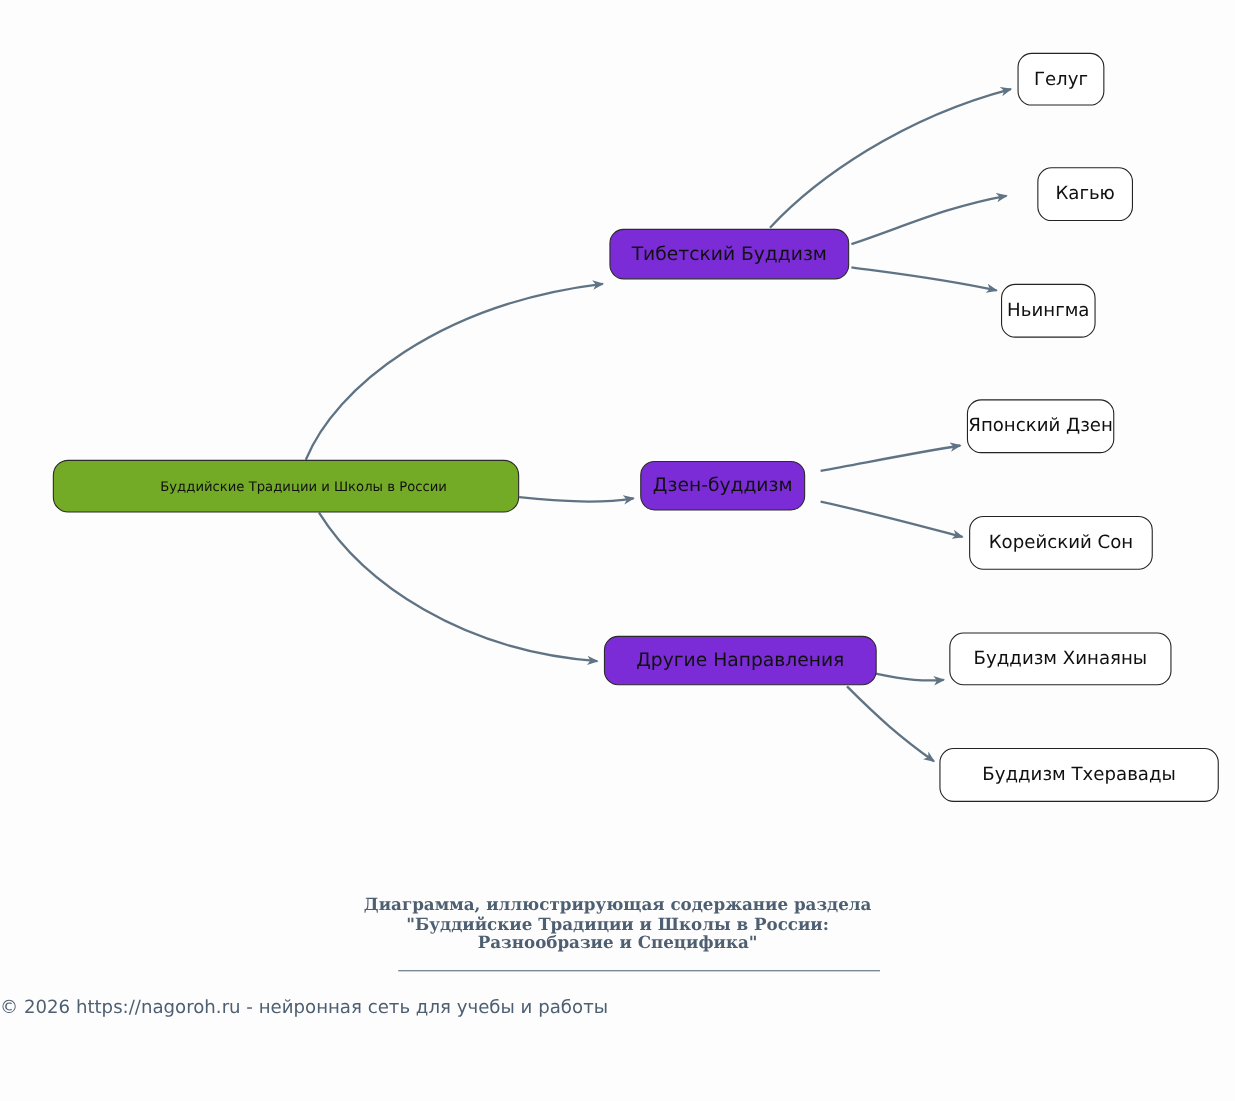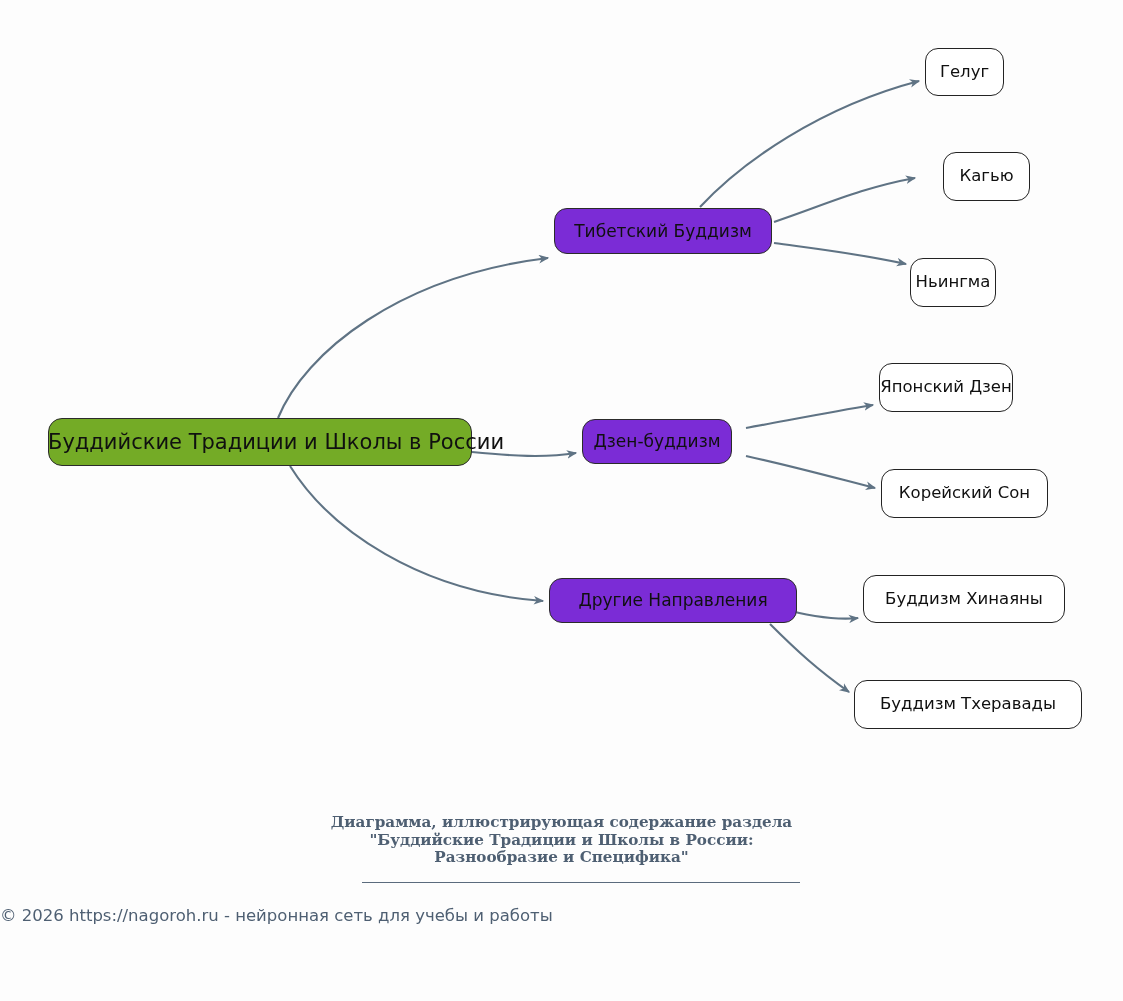--- a/index.html
+++ b/index.html
@@ -33,21 +33,21 @@
     justify-content: center;
     text-align: center;
     border-radius: 12px;
     white-space: nowrap;
     line-height: 1;
   }
   .node-root {
     background: #74ab26;
     border: 1.6px solid #2b2b2b;
     color: #101010;
-    font-size: 21px;
+    font-size: 12px;
     border-radius: 14px;
     padding-left: 32px;
   }
   .node-branch {
     background: #7b2cd6;
     border: 1.6px solid #2b2b2b;
     color: #101010;
     font-size: 17px;
     border-radius: 13px;
   }
@@ -139,21 +139,21 @@
   <div class="node node-leaf" style="left:881px; top:469px; width:167px; height:49px;">
     <span>Корейский Сон</span>
   </div>
 
   <div class="node node-branch" style="left:549px; top:578px; width:248px; height:45px;">
     <span>Другие Направления</span>
   </div>
   <div class="node node-leaf" style="left:863px; top:575px; width:202px; height:48px;">
     <span>Буддизм Хинаяны</span>
   </div>
-  <div class="node node-leaf" style="left:854px; top:680px; width:228px; height:49px;">
+  <div class="node node-leaf" style="left:854px; top:680px; width:254px; height:49px;">
     <span>Буддизм Тхеравады</span>
   </div>
 
   <div class="caption" style="top:814px;">
     <span class="caption-line">Диаграмма, иллюстрирующая содержание раздела</span>
     <span class="caption-line">"Буддийские Традиции и Школы в России:</span>
     <span class="caption-line">Разнообразие и Специфика"</span>
   </div>
 
   <div class="divider" style="left:362px; top:882px; width:438px;"></div>

